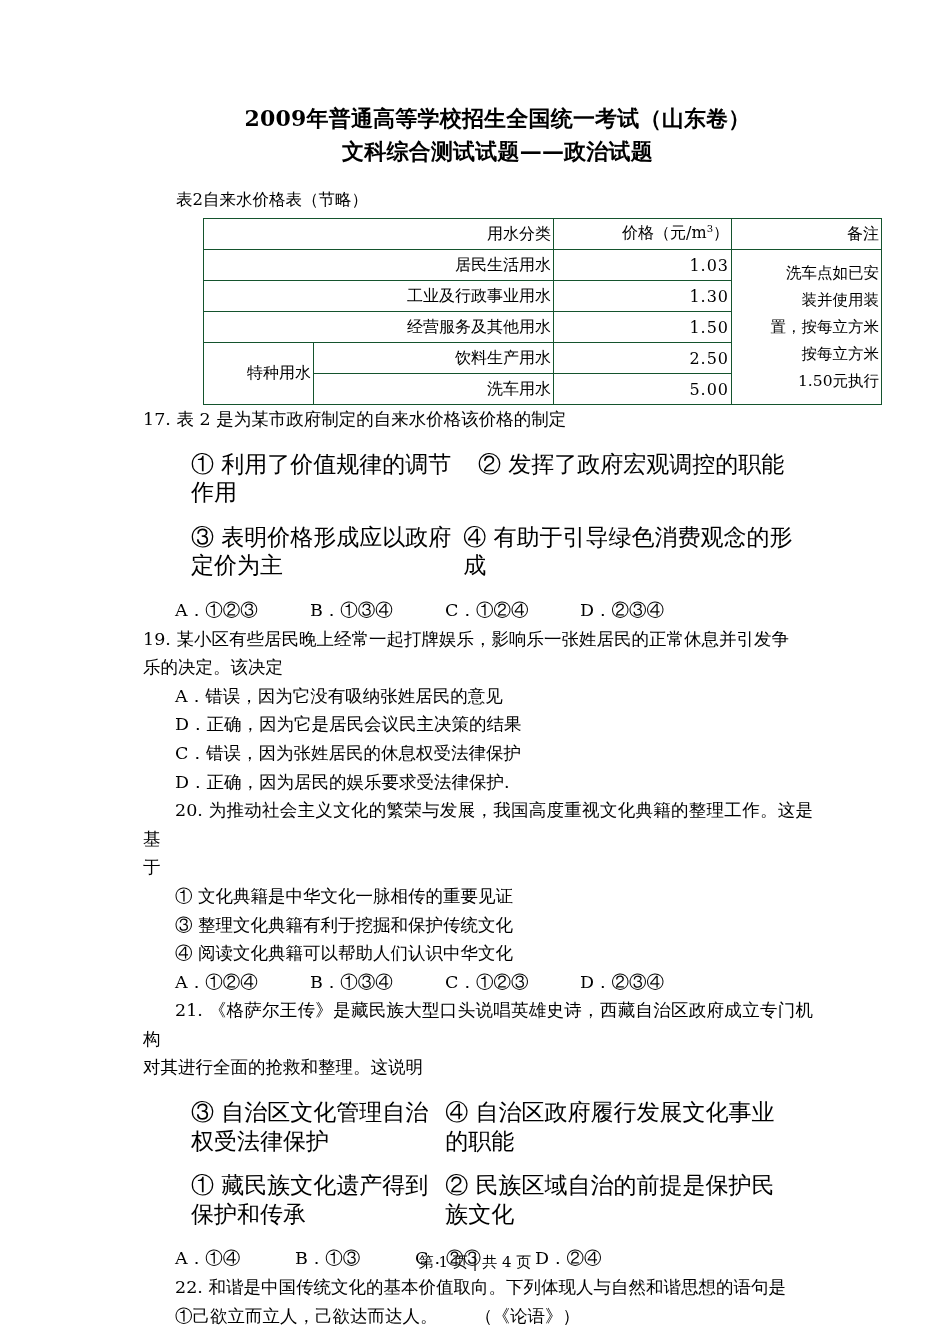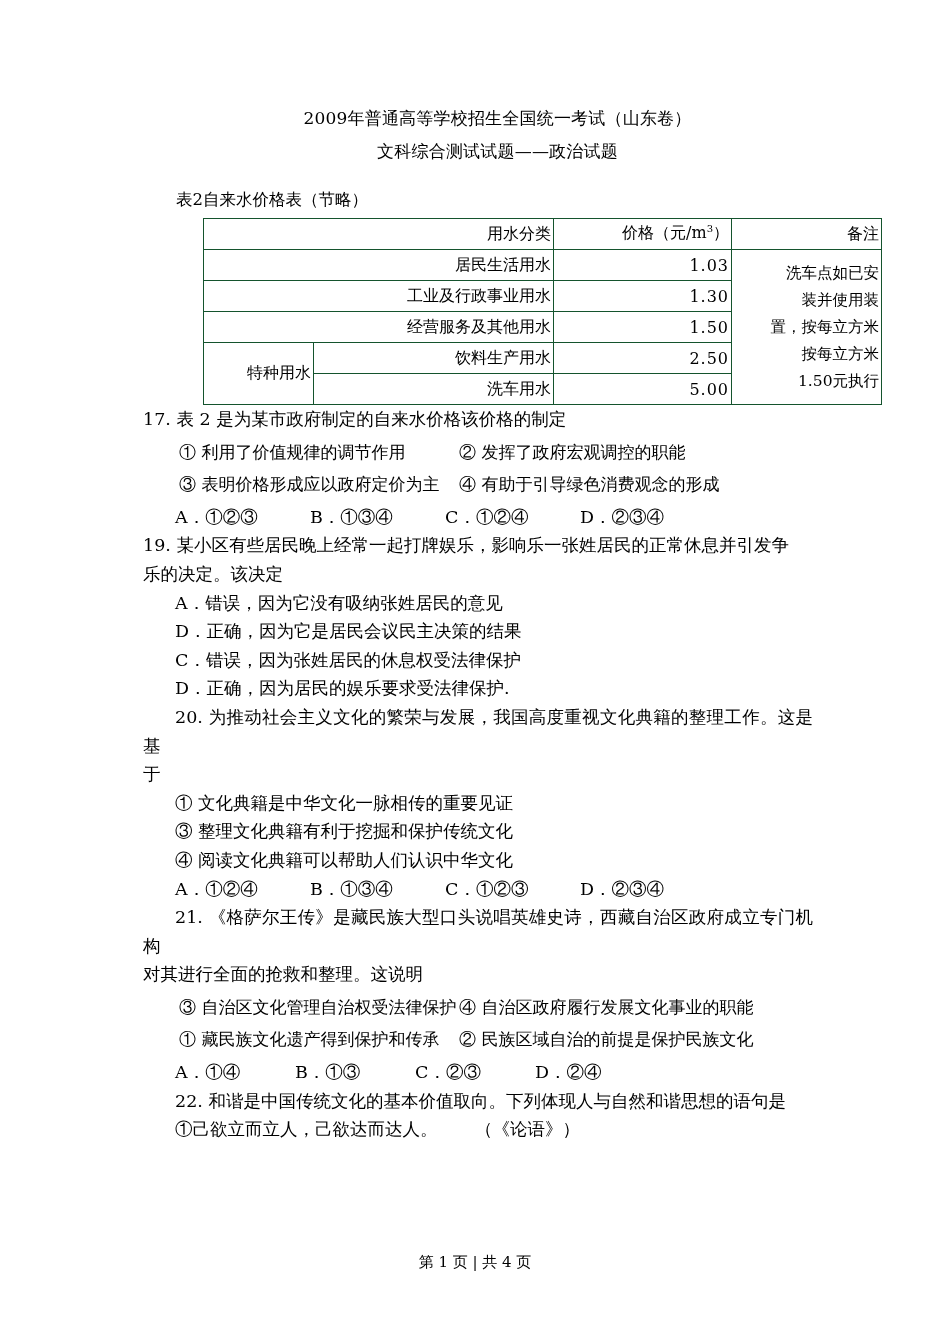--- a/index.html
+++ b/index.html
@@ -23,22 +23,22 @@
     box-sizing: border-box;
   }
   .title-block {
     position: absolute;
     left: 0;
     top: 102px;
     width: 950px;
     text-align: center;
   }
   .title-line {
-    font-size: 17px;
-    font-weight: normal;
+    font-size: 22px;
+    font-weight: bold;
     line-height: 33px;
     letter-spacing: 0.2px;
     white-space: nowrap;
     padding-left: 45px;
   }
   .content {
     position: absolute;
     left: 143px;
     top: 188px;
     width: 670px;
@@ -87,25 +87,26 @@
   }
   .q-indent { text-indent: 32px; }
   .opt {
     font-size: 17.5px;
     line-height: 28.6px;
     margin: 0;
     padding-left: 32px;
     white-space: pre;
   }
   .opt-row {
-    font-size: 17px;
-    line-height: 28.6px;
-    margin: 4px;
+    font-size: 23px;
+    line-height: 28.6px;
+    margin: 16px;
     padding-left: 32px;
     display: flex;
+    gap: 7px;
   }
   .opt-row > span { display: inline-block; }
   .w-half { width: 280px; }
   .ansrow {
     font-size: 17.5px;
     line-height: 28.6px;
     margin: 0;
     padding-left: 32px;
     display: flex;
   }

